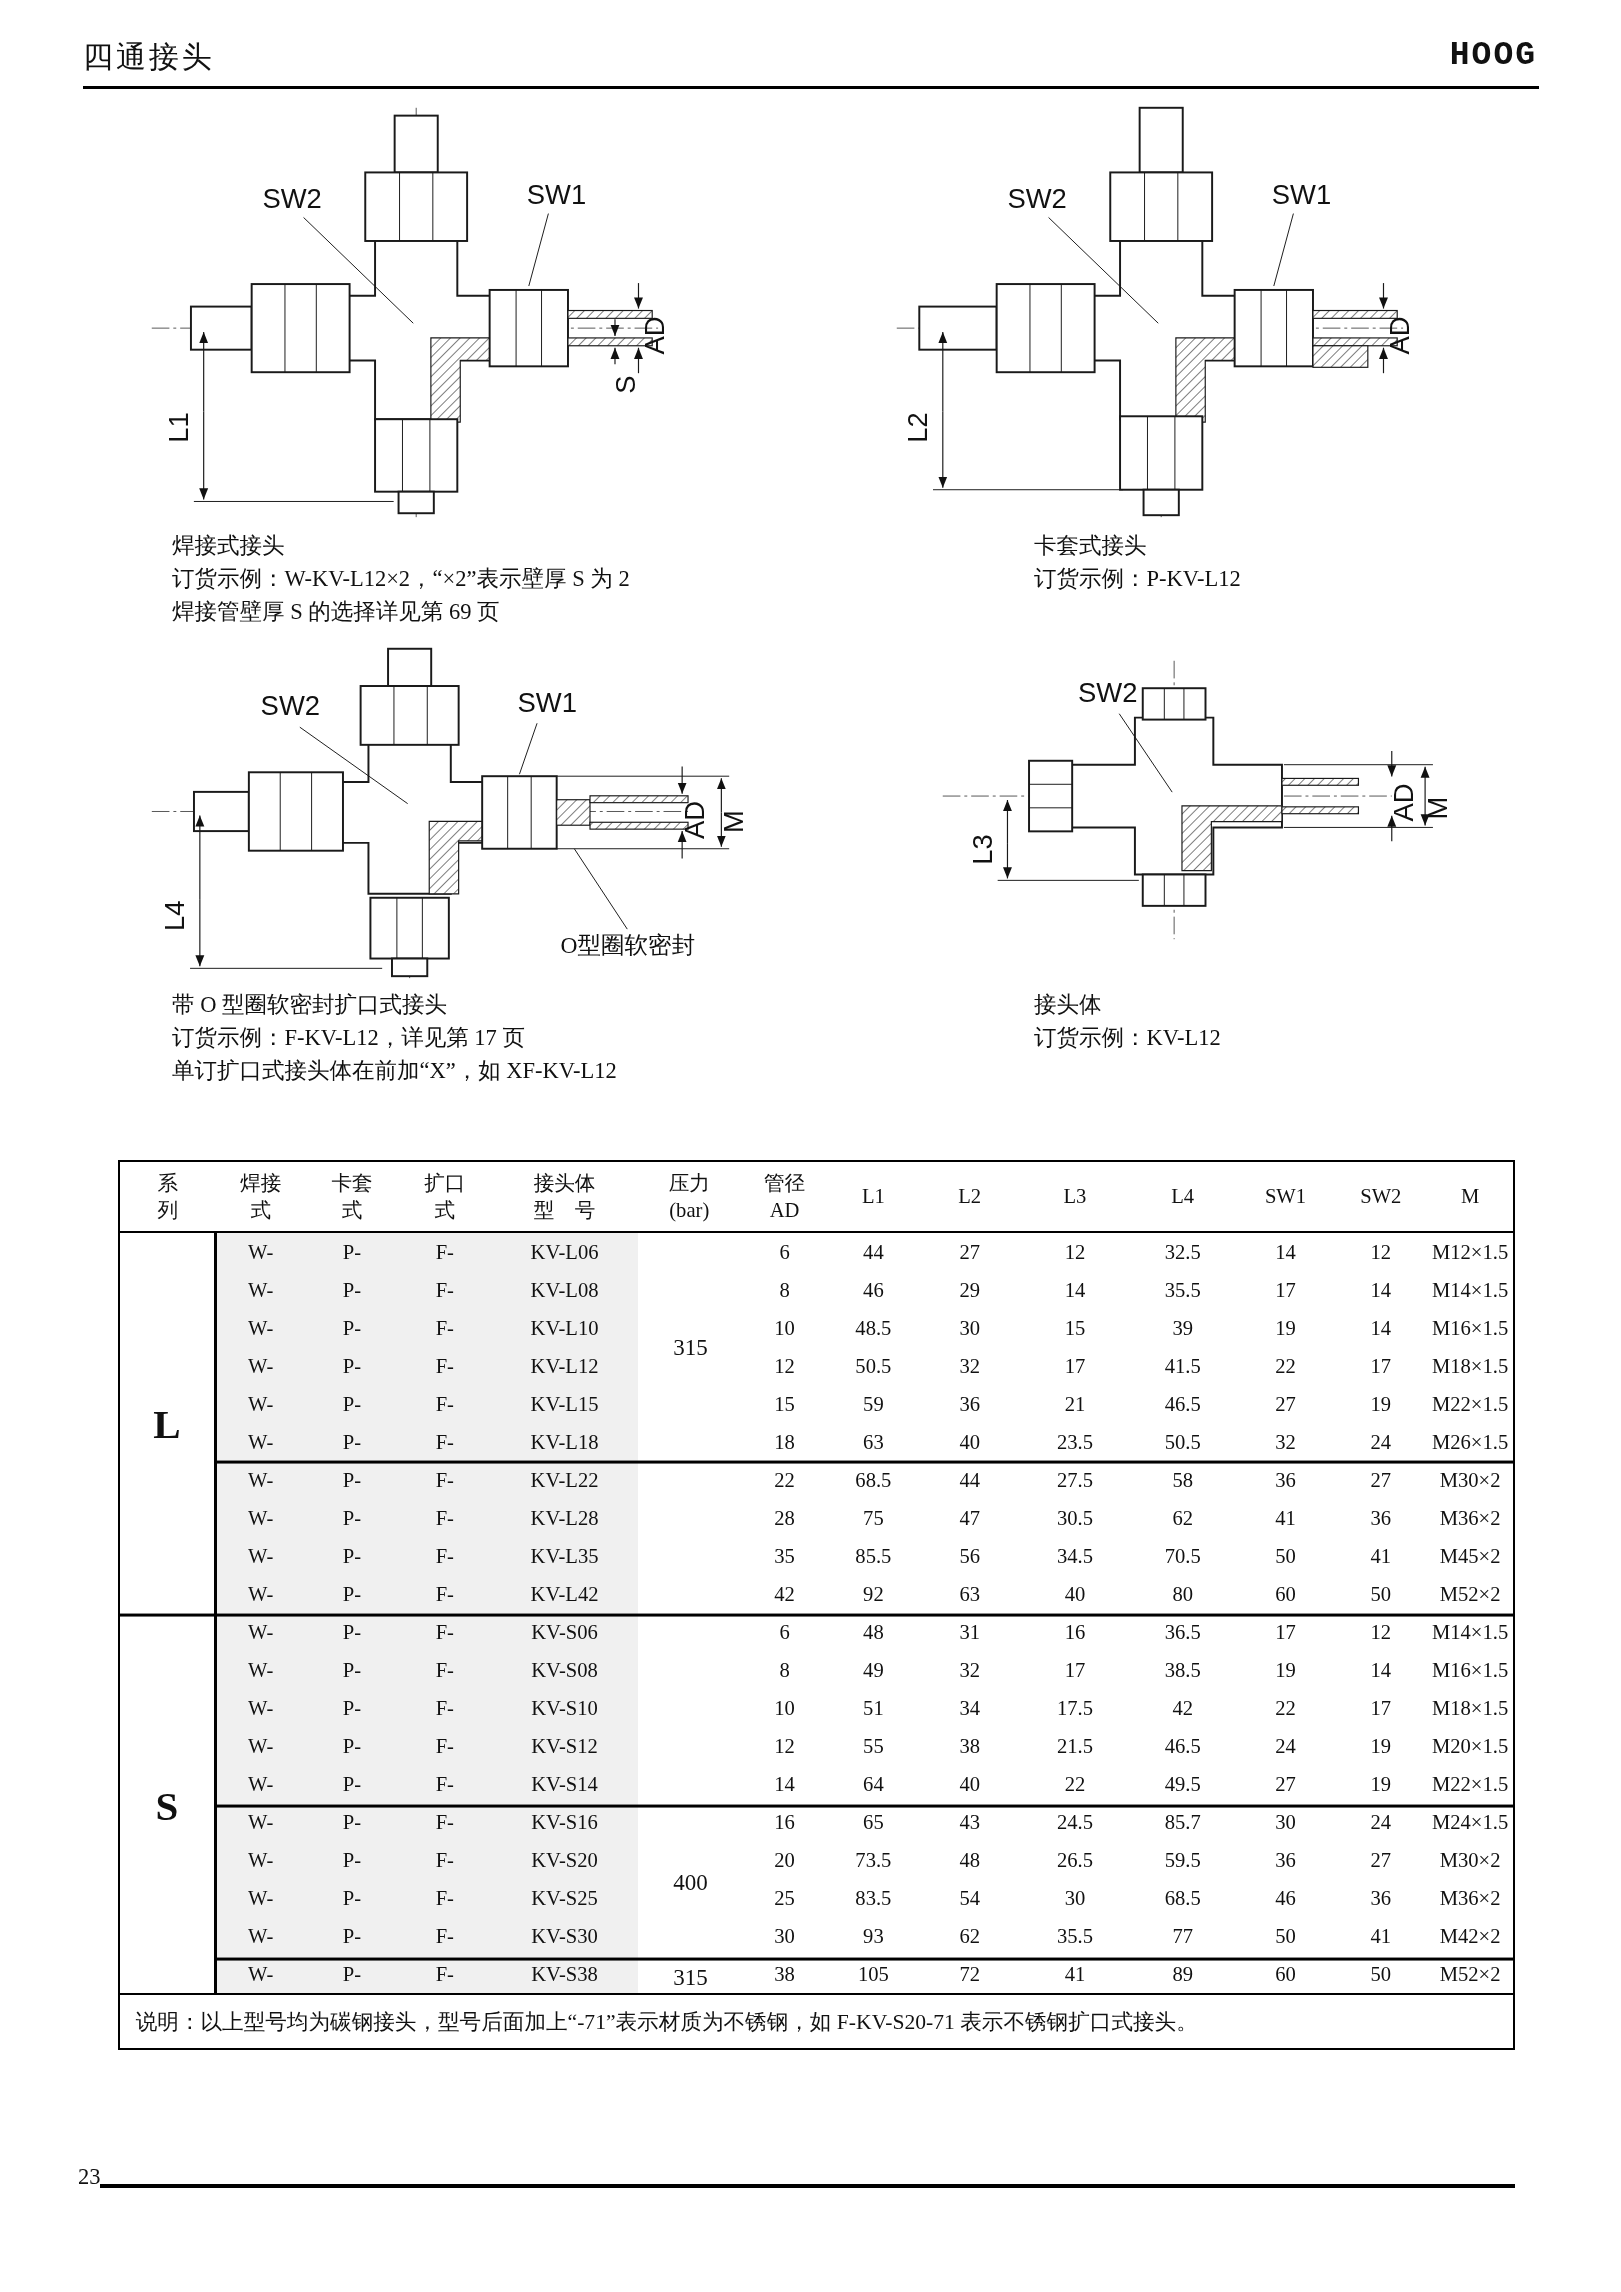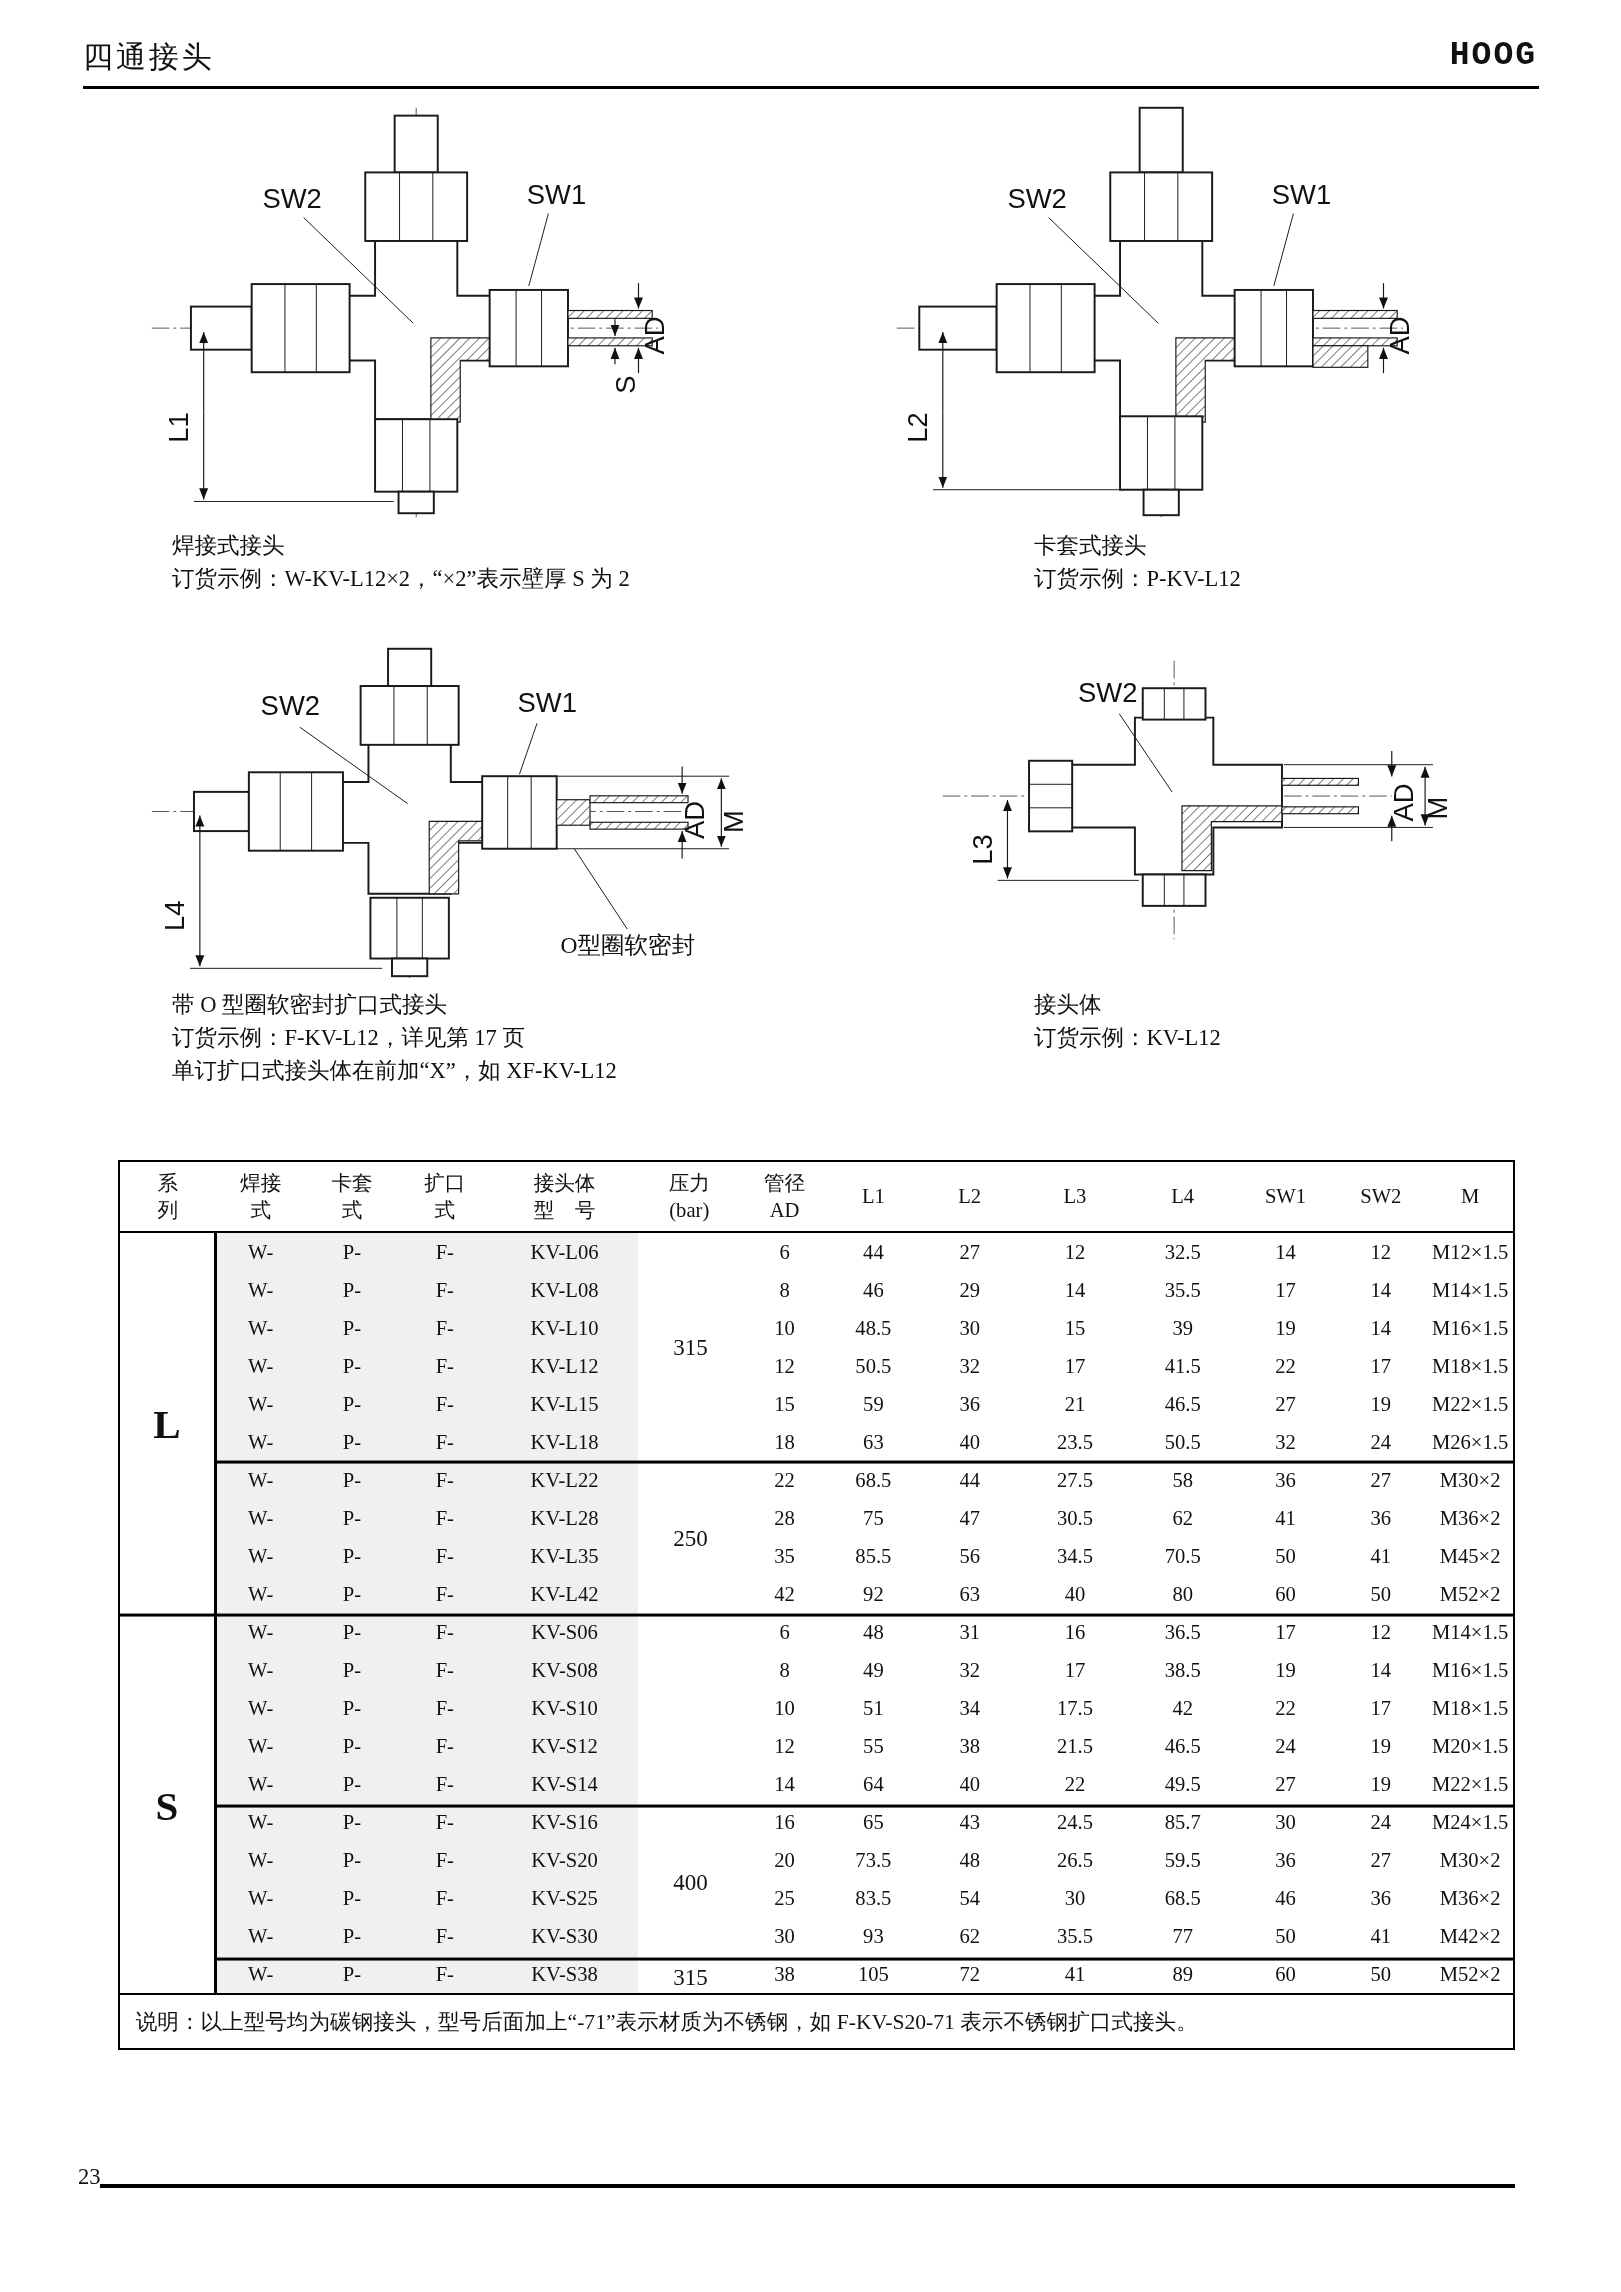--- a/index.html
+++ b/index.html
@@ -231,20 +231,21 @@
       <line class="thin" x1="360" y1="184" x2="512" y2="184"></line>
       <line class="dim" x1="504" y1="152" x2="504" y2="122" marker-end="url(#arr)"></line>
       <line class="dim" x1="504" y1="152" x2="504" y2="182" marker-end="url(#arr)"></line>
       <text transform="translate(526,176) rotate(-90)">M</text>
     </svg>
   </div>
 
   <div class="caption" style="left:172px;top:529px">
     <div>焊接式接头</div>
     <div>订货示例：W-KV-L12×2，“×2”表示壁厚 S 为 2</div>
+    <div>焊接管壁厚 S 的选择详见第 69 页</div>
   </div>
   <div class="caption" style="left:1034px;top:529px">
     <div>卡套式接头</div>
     <div>订货示例：P-KV-L12</div>
   </div>
   <div class="caption" style="left:172px;top:988px">
     <div>带 O 型圈软密封扩口式接头</div>
     <div>订货示例：F-KV-L12，详见第 17 页</div>
     <div>单订扩口式接头体在前加“X”，如 XF-KV-L12</div>
   </div>
@@ -309,21 +310,20 @@
     <div class="tbody">
 
       <div class="vdiv"></div>
       <div class="sep s1"></div>
       <div class="sep s2 full"></div>
       <div class="sep s3"></div>
       <div class="sep s4"></div>
       <div class="series-lbl ser-L">L</div>
       <div class="series-lbl ser-S">S</div>
       <div class="press-lbl pg0">315</div>
-      <div class="press-lbl pg1">250</div>
       <div class="press-lbl pg3">400</div>
       <div class="press-lbl pg4">315</div>
 
         <div class="trow">
           <div class="td c-series"></div>
           <div class="td c-weld gray">W-</div>
           <div class="td c-clamp gray">P-</div>
           <div class="td c-flare gray">F-</div>
           <div class="td c-model gray">KV-L06</div>
           <div class="td c-press"></div>

